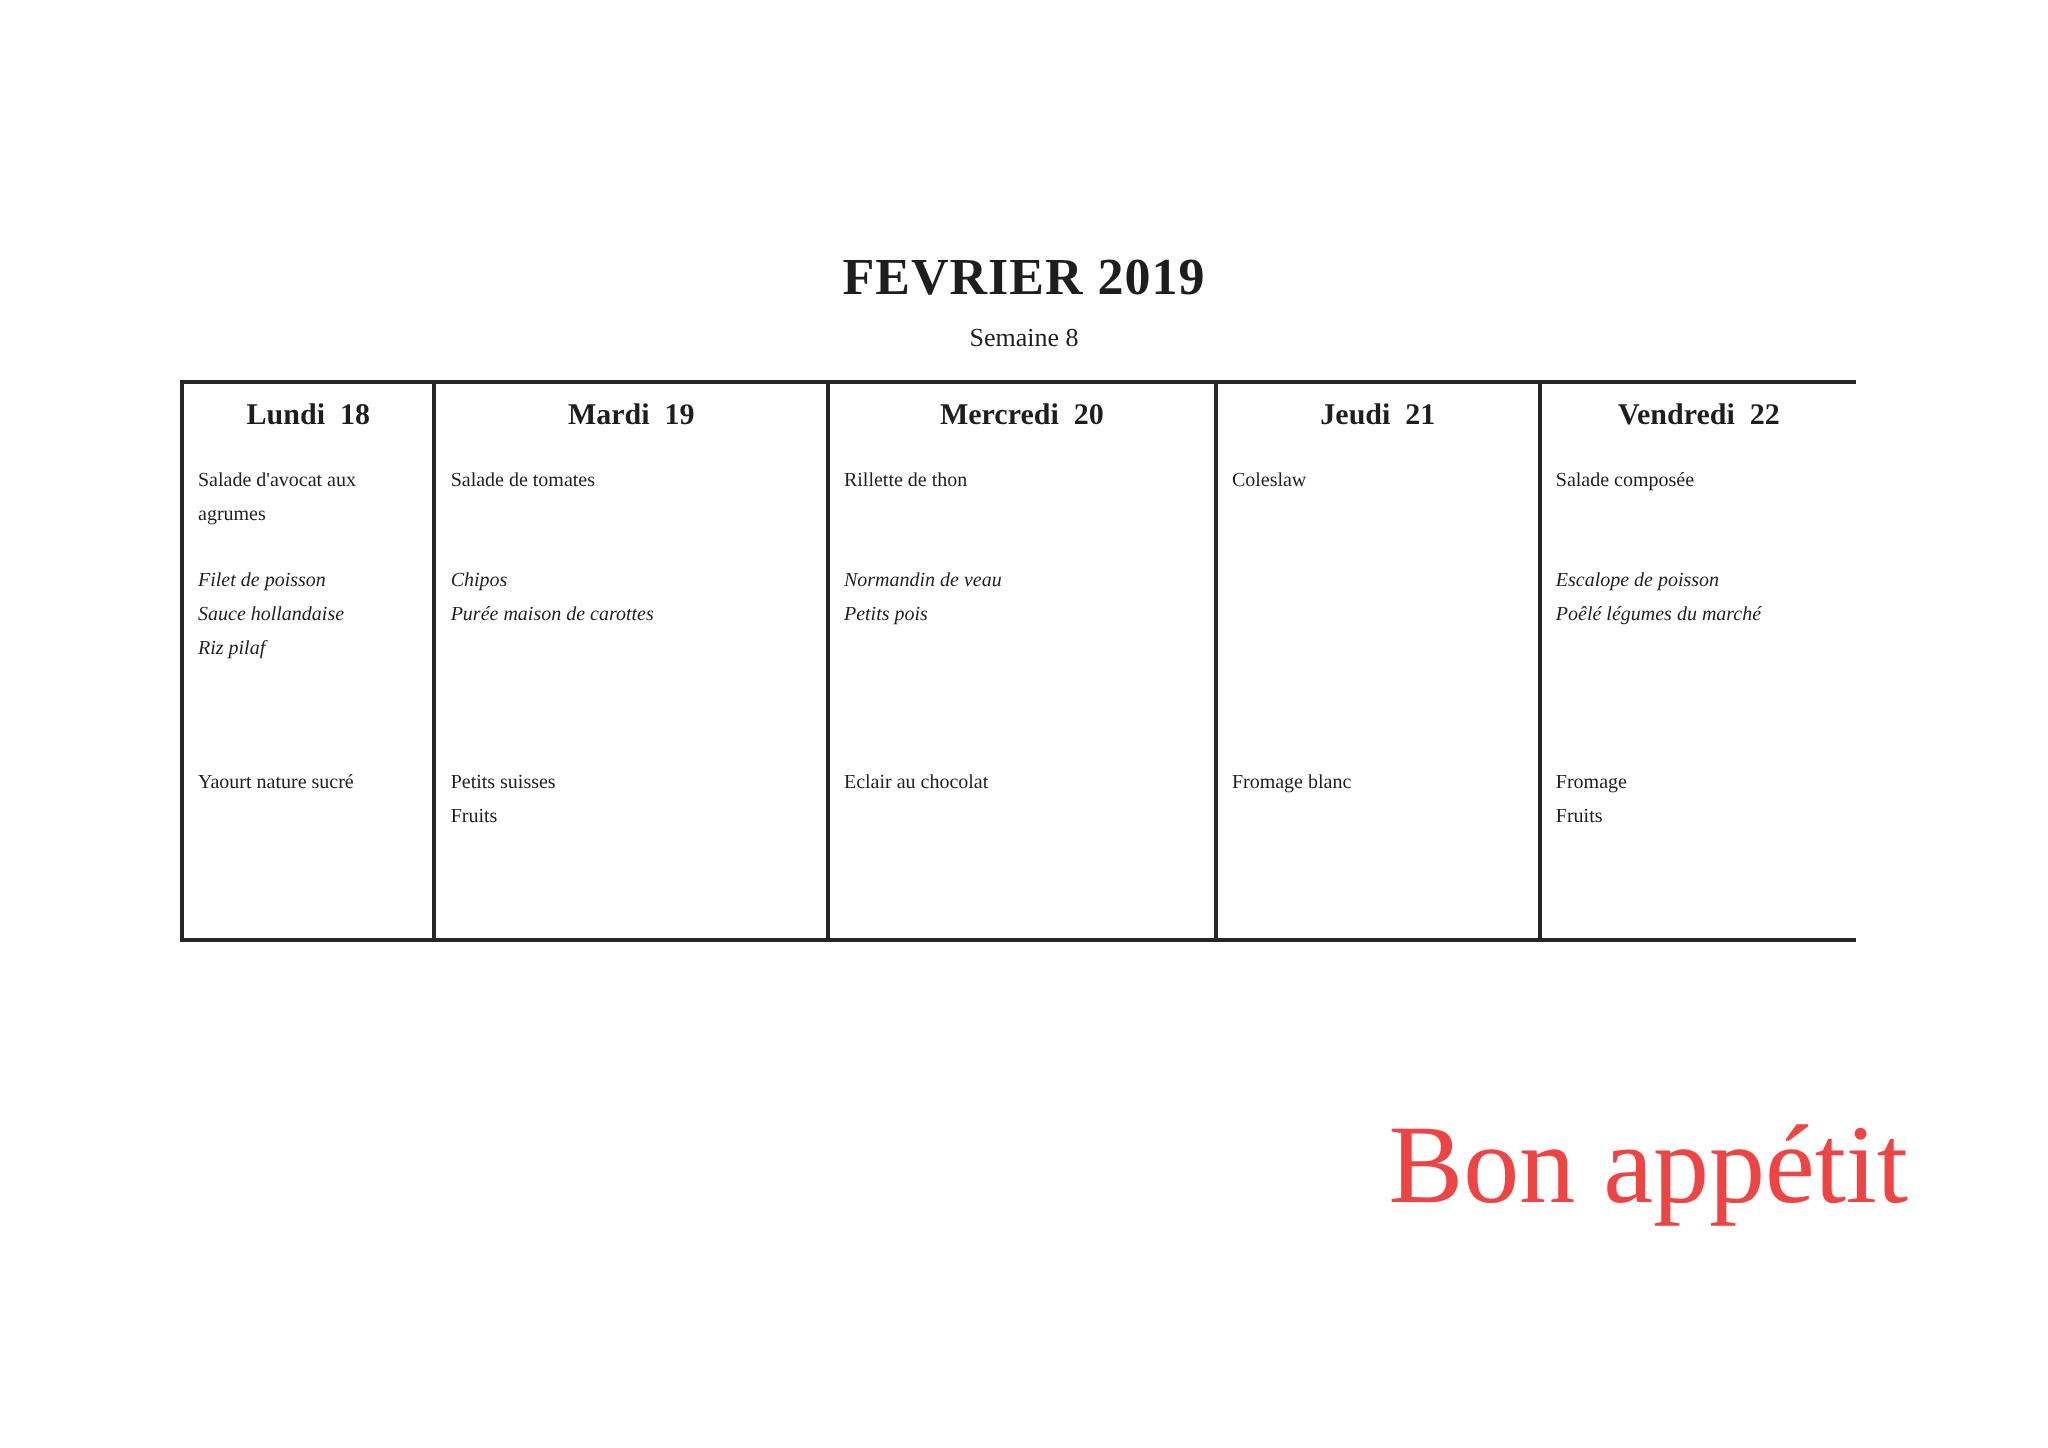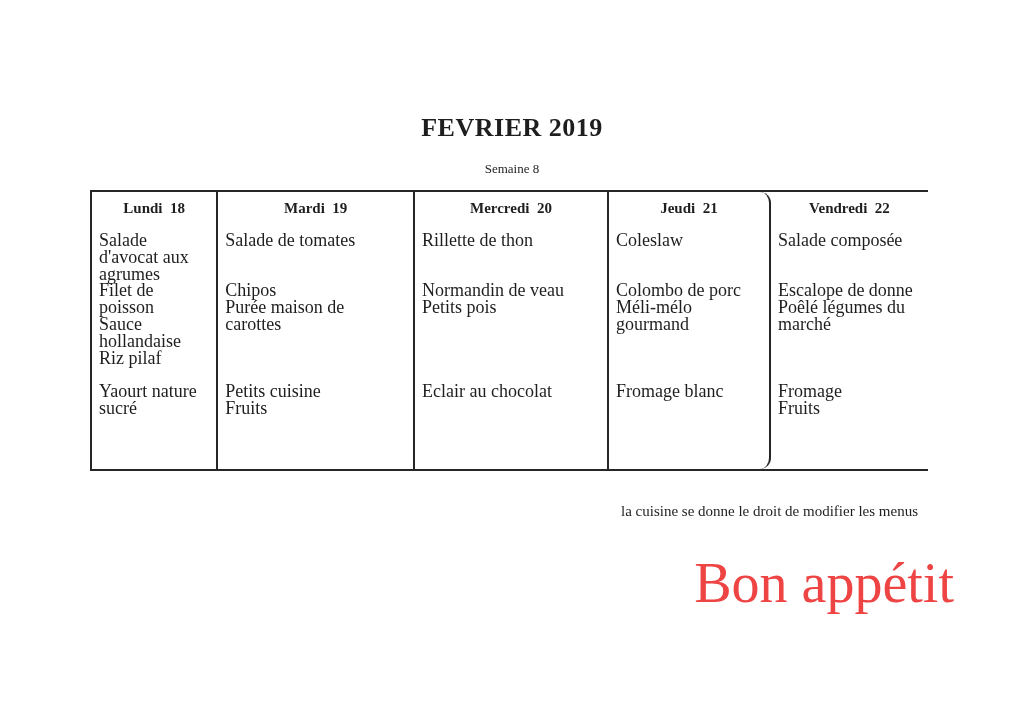--- a/index.html
+++ b/index.html
@@ -11,21 +11,21 @@
     position: relative;
     width: 1024px;
     height: 724px;
     background: #ffffff;
     font-family: "Liberation Serif", "DejaVu Serif", serif;
     color: #1e1e1e;
     overflow: hidden;
   }
   .doc-title {
     position: absolute;
-    top: 113px;
+    top: 124px;
     left: 0;
     width: 1024px;
     text-align: center;
     font-size: 26px;
     font-weight: bold;
     letter-spacing: 0.5px;
     white-space: pre;
   }
   .doc-subtitle {
     position: absolute;
@@ -54,43 +54,43 @@
     box-sizing: border-box;
     border-right: 2px solid #262626;
     height: 100%;
   }
   .day-col.last {
     border-right: none;
   }
   .col-1 { width: 131px; }
   .col-2 { width: 204px; }
   .col-3 { width: 200px; padding-left: 32px; }
-  .col-4 { width: 168px; border-radius: 11px; }
+  .col-4 { width: 168px; }
   .col-5 { width: 163px; }
   .day-header {
     position: absolute;
     top: 8px;
     left: 0;
     width: 100%;
     text-align: center;
     font-size: 15px;
     font-weight: bold;
     white-space: pre;
     line-height: 17px;
   }
   .group {
     position: absolute;
     left: 7px;
     right: 12px;
-    font-size: 18px;
+    font-size: 10px;
     line-height: 17px;
     white-space: pre-line;
   }
   .group.starter { top: 40px; }
-  .group.main    { top: 90px; }
+  .group.main    { top: 90px; font-style: italic; }
   .group.dessert { top: 158px; margin-top: 33px; }
   .footer-note {
     position: absolute;
     top: 503px;
     right: 106px;
     font-size: 15px;
     white-space: pre;
   }
   .closing-text {
     position: absolute;
@@ -119,47 +119,44 @@
 Sauce hollandaise
 Riz pilaf</div>
       <div class="group dessert">Yaourt nature sucré</div>
     </div>
 
     <div class="day-col col-2">
       <div class="day-header">Mardi  19</div>
       <div class="group starter">Salade de tomates</div>
       <div class="group main">Chipos
 Purée maison de carottes</div>
-      <div class="group dessert">Petits cuisine
+      <div class="group dessert">Petits suisses
 Fruits</div>
     </div>
 
     <div class="day-col col-3">
       <div class="day-header">Mercredi  20</div>
       <div class="group starter">Rillette de thon</div>
       <div class="group main">Normandin de veau
 Petits pois</div>
       <div class="group dessert">Eclair au chocolat</div>
     </div>
 
     <div class="day-col col-4">
       <div class="day-header">Jeudi  21</div>
       <div class="group starter">Coleslaw</div>
-      <div class="group main">Colombo de porc
-Méli-mélo gourmand</div>
       <div class="group dessert">Fromage blanc</div>
     </div>
 
     <div class="day-col col-5 last">
       <div class="day-header">Vendredi  22</div>
       <div class="group starter">Salade composée</div>
-      <div class="group main">Escalope de donne
+      <div class="group main">Escalope de poisson
 Poêlé légumes du marché</div>
       <div class="group dessert">Fromage
 Fruits</div>
     </div>
 
   </div>
 
-  <div class="footer-note">la cuisine se donne le droit de modifier les menus</div>
   <div class="closing-text">Bon appétit</div>
 
 </div>
 
 </body></html>

